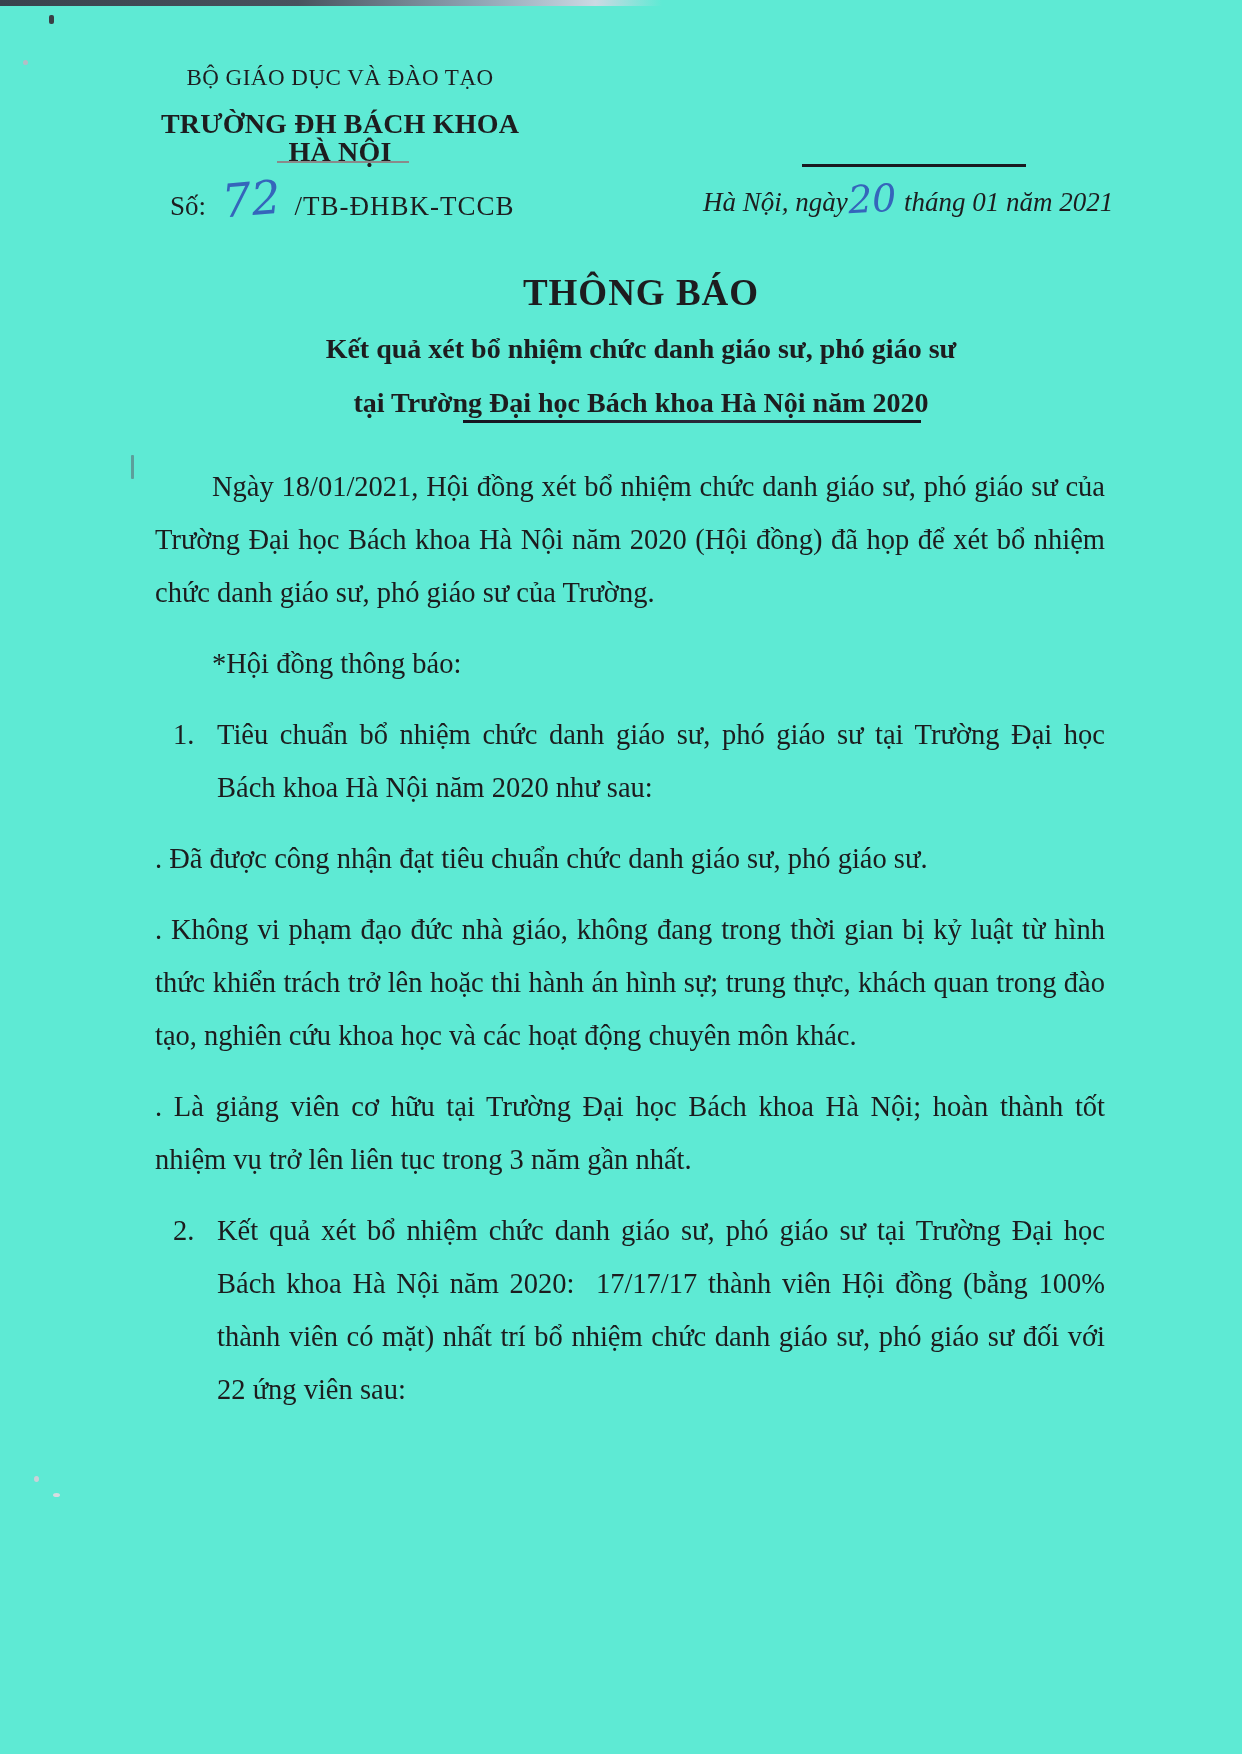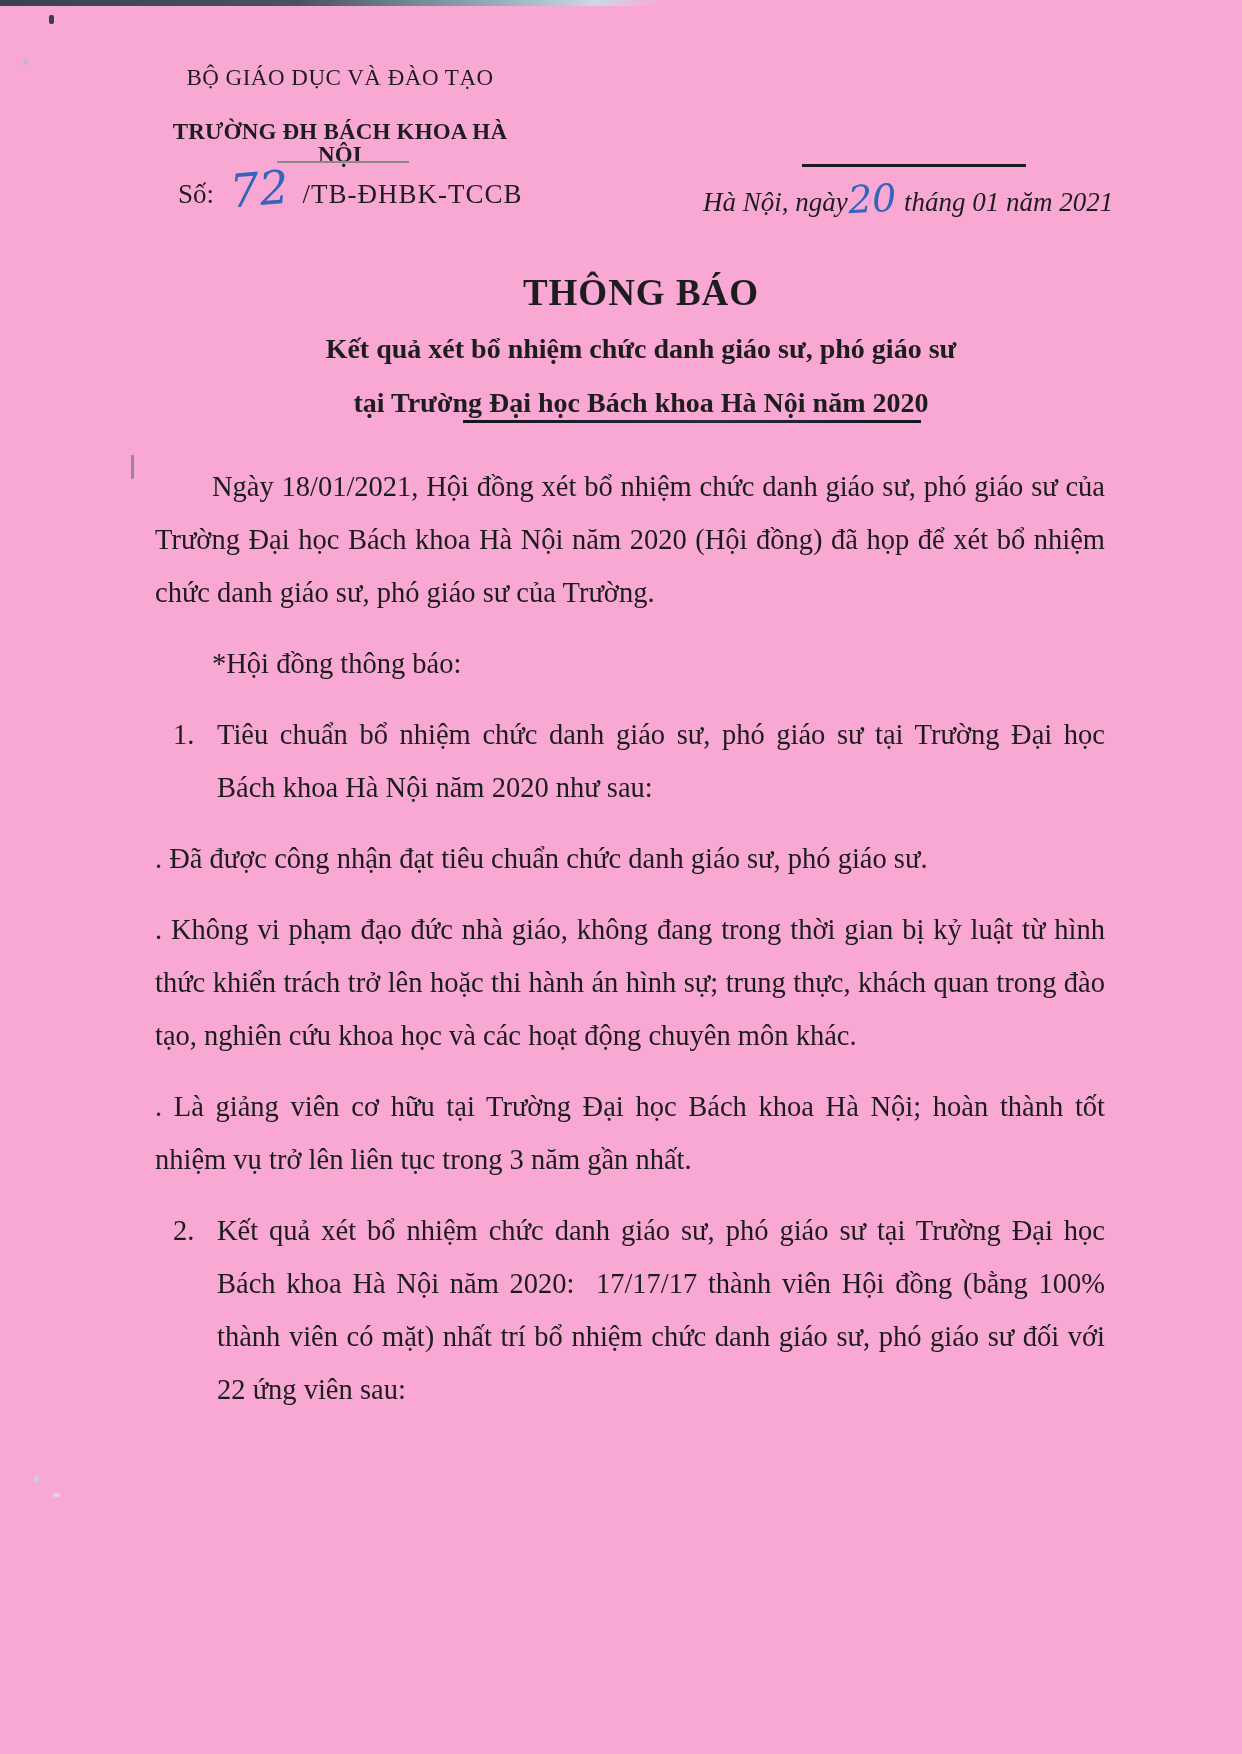--- a/index.html
+++ b/index.html
@@ -1,21 +1,21 @@
 <!DOCTYPE html>
 <html><head>
 <meta charset="utf-8">
 <style>
   * { margin: 0; padding: 0; box-sizing: border-box; }
   html, body { background: #e8e8e8; }
   .page {
     position: relative;
     width: 1242px;
     height: 1754px;
-    background: #f9a8d4;
+    background: #5eead4;
     overflow: hidden;
     font-family: "Liberation Serif", "DejaVu Serif", serif;
     color: #1d1d1f;
   }
   
   .scan-top-band {
     position: absolute; left: 0; top: 0; width: 662px; height: 6px;
     background: linear-gradient(to right, #39434d 0%, #48535e 45%, #8fa3b3 72%, #ccd9e3 90%, rgba(255,255,255,0) 100%);
   }
   .speck-1 { position: absolute; left: 49px; top: 15px; width: 5px; height: 9px; background: #3a3f46; border-radius: 2px; }
@@ -25,37 +25,37 @@
   .margin-tick {
     position: absolute; left: 131px; top: 455px; width: 3px; height: 24px;
     background: #5b616b; opacity: .55; border-radius: 1px;
   }
   
   .header-left {
     position: absolute; left: 150px; top: 66px; width: 380px;
     text-align: center; line-height: 1.0;
   }
   .header-left .l1 { font-size: 23px; letter-spacing: .5px; }
-  .header-left .l2 { font-size: 23px; font-weight: bold; margin-top: 31px; letter-spacing: .2px; }
+  .header-left .l2 { font-size: 28px; font-weight: bold; margin-top: 21px; letter-spacing: .2px; }
   .header-left-rule {
     position: absolute; left: 277px; top: 161px; width: 132px; height: 2px; background: #8a8a8a;
   }
   .header-right {
     position: absolute; left: 600px; top: 63px; width: 545px;
     text-align: center; line-height: 1.0;
   }
   .header-right .l1 { font-size: 23px; letter-spacing: .3px; }
   .header-right .l2 { font-size: 24px; font-weight: bold; margin-top: 14px; }
   .header-right-rule {
     position: absolute; left: 802px; top: 164px; width: 224px; height: 3px; background: #1a1a20;
   }
   
   .ref-line {
     position: absolute; left: 170px; top: 166px; height: 56px;
-    display: flex; align-items: center; font-size: 27px; margin-left: 8px;
+    display: flex; align-items: flex-end; font-size: 27px;
   }
   .ref-line .code { letter-spacing: 1px; }
   .handwritten {
     font-family: "DejaVu Serif", serif;
     font-style: italic;
     color: #3565bb;
     display: inline-block;
   }
   .ref-line .handwritten {
     font-size: 46px; line-height: 1; margin: -10px 14px 0 16px; transform: rotate(-5deg);

